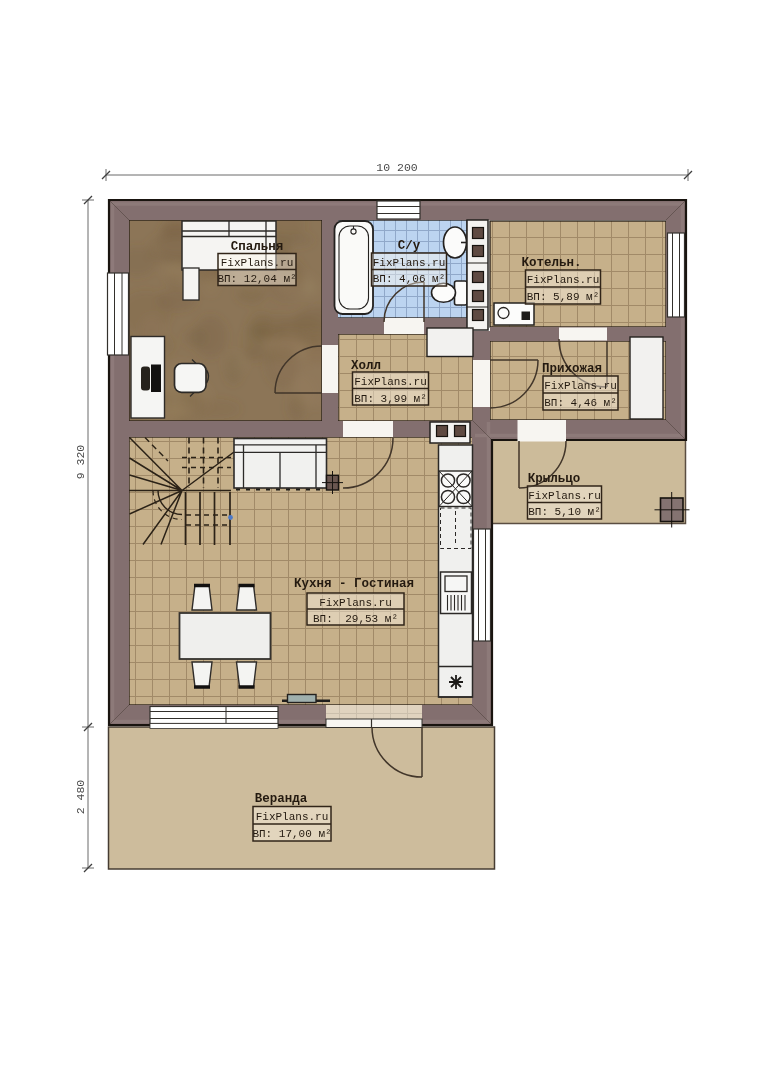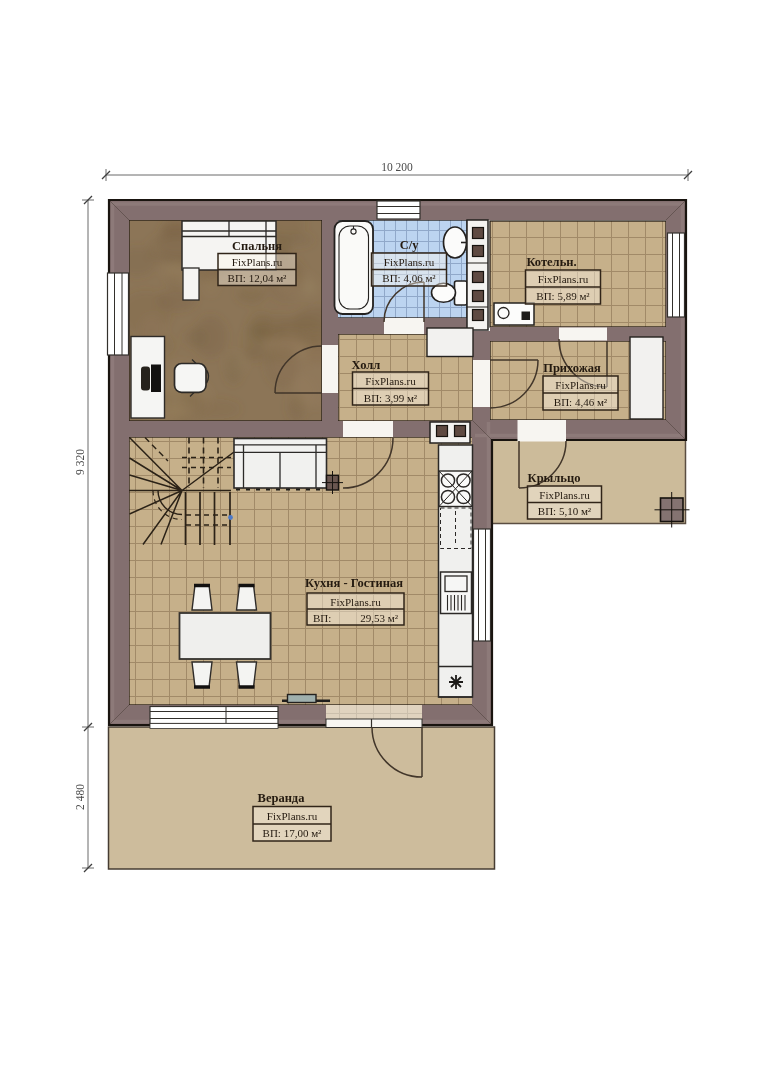--- a/index.html
+++ b/index.html
@@ -1,16 +1,16 @@
 <!DOCTYPE html>
 <html><head>
 <meta charset="utf-8">
 <style>
 html,body{margin:0;padding:0;background:#fff;}
-#page{width:763px;height:1080px;position:relative;font-family:Liberation Serif, serif;}
+#page{width:763px;height:1080px;position:relative;font-family:Liberation Mono, monospace;}
 svg{display:block;}
 </style>
 </head>
 <body>
 <div id="page">
 <svg width="763" height="1080" viewBox="0 0 763 1080">
 <defs>
 <pattern id="tan" width="17" height="17" patternUnits="userSpaceOnUse">
   <rect width="17" height="17" fill="#c6b08a"></rect>
   <path d="M16.5 0 V17 M0 16.5 H17" stroke="#97815f" stroke-width="1" opacity="0.8"></path>

